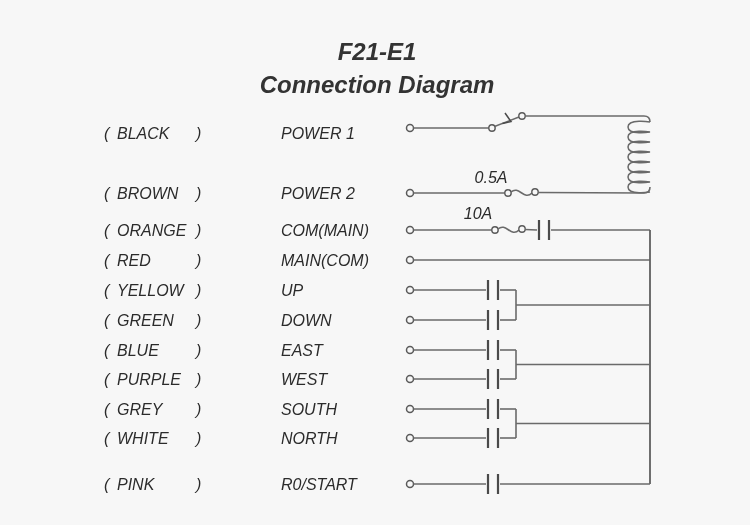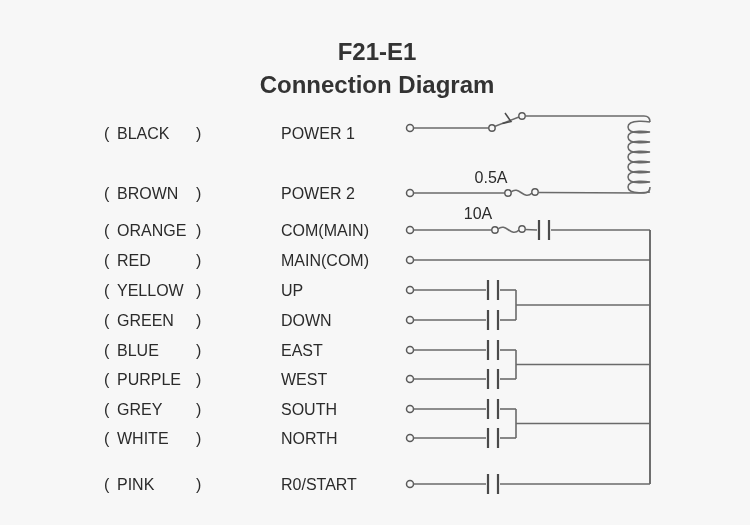--- a/index.html
+++ b/index.html
@@ -11,20 +11,21 @@
     height: 525px;
     background: #f7f7f7;
     font-family: "Liberation Sans", sans-serif;
     overflow: hidden;
   }
   #diagram-root {
     position: relative;
     width: 750px;
     height: 525px;
     background: #f7f7f7;
+    font-style: italic;
   }
   svg.sheet {
     position: absolute;
     top: 0;
     left: 0;
     width: 750px;
     height: 525px;
     display: block;
   }
   .title-main, .title-sub {

